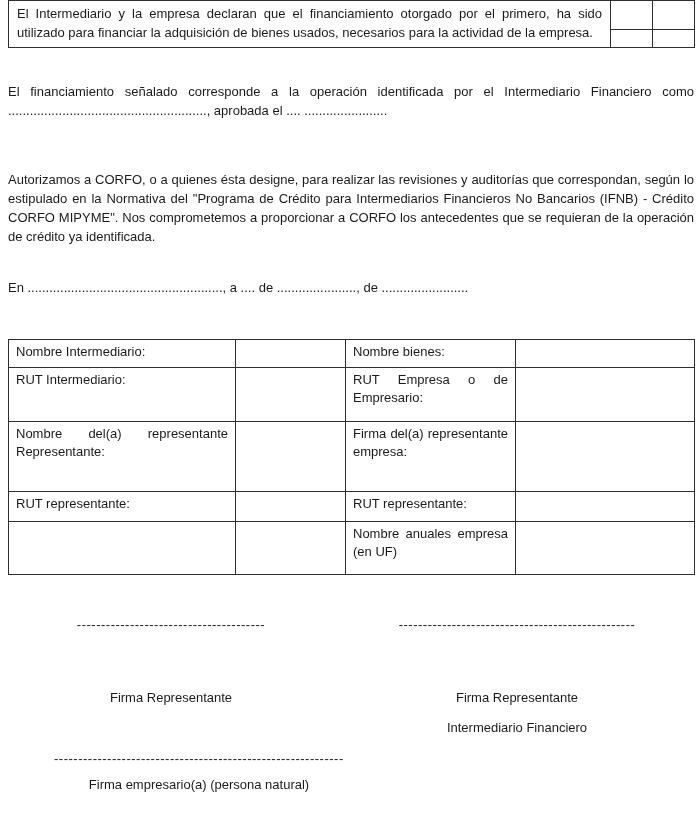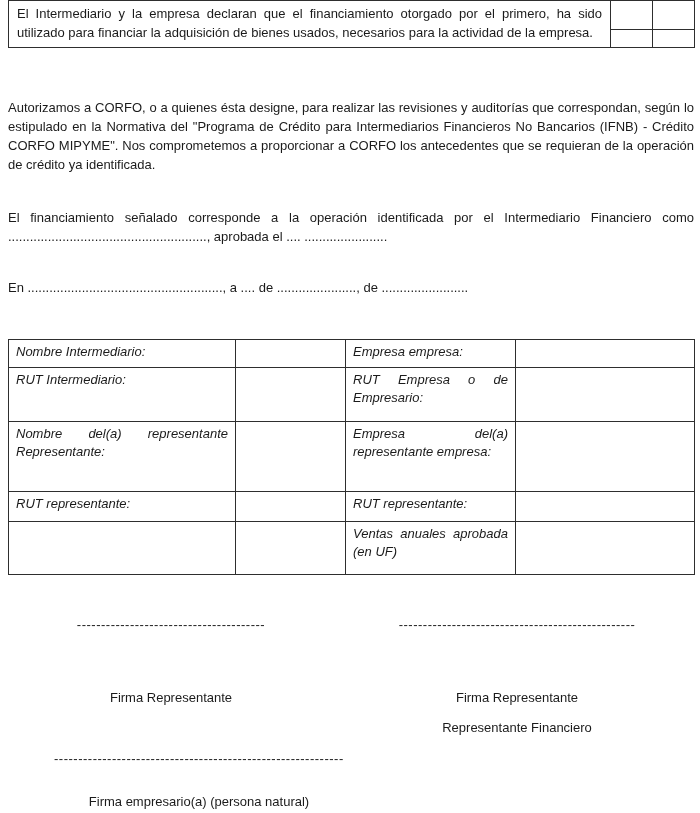--- a/index.html
+++ b/index.html
@@ -22,42 +22,42 @@
   .check-inner { height: 29px; border-bottom: 1px solid #2e2e2e; }
 
   
   .para { line-height: 19px; }
   .p1 { margin-top: 34px; text-align: justify; }
   .p2 { margin-top: 50px; text-align: justify; }
   .p3 { margin-top: 32px; }
 
   
   .form-table { margin-top: 42px; }
-  .form-table td { padding: 3px 7px; line-height: 18px; font-style: italic; }
+  .form-table td { padding: 3px 7px; line-height: 18px; }
   .lbl { text-align: justify; }
   col.c1 { width: 227px; }
   col.c2 { width: 110px; }
   col.c3 { width: 170px; }
   col.c4 { width: 179px; }
   tr.r1 td { height: 28px; }
   tr.r2 td { height: 54px; }
   tr.r3 td { height: 70px; }
   tr.r4 td { height: 30px; }
   tr.r5 td { height: 53px; }
 
   
   .sig-row { margin-top: 42px; display: flex; justify-content: space-between; }
   .sig-block { text-align: center; }
   .sig-left  { width: 250px; margin-left: 38px; }
   .sig-right { width: 250px; margin-right: 52px; }
   .sig-line { white-space: nowrap; letter-spacing: 0.5px; line-height: 16px; overflow: hidden; }
   .sig-label { margin-top: 56px; line-height: 18px; }
   .sig-label + .sig-label { margin-top: 12px; }
   .sig-bottom { width: 290px; margin: 14px 0 0 46px; }
-  .sig-bottom .sig-label { margin-top: 26px; }
+  .sig-bottom .sig-label { margin-top: 9px; }
 </style>
 </head>
 <body>
 
 <div class="page">
 
   <table class="top-table">
     <colgroup>
         <col style="width:602px">
         <col style="width:42px">
@@ -71,76 +71,76 @@
         <td class="check-cell">
             <div class="check-inner"></div>
           </td>
         <td class="check-cell">
             <div class="check-inner"></div>
           </td>
       </tr>
     </tbody>
   </table>
 
+  <p class="para p1">El financiamiento señalado corresponde a la operación identificada por el Intermediario Financiero como ......................................................., aprobada el  .... .......................</p>
+
   <p class="para p2">Autorizamos a CORFO, o a quienes ésta designe, para realizar las revisiones y auditorías que correspondan, según lo estipulado en la Normativa del "Programa de Crédito para Intermediarios Financieros No Bancarios (IFNB) - Crédito CORFO MIPYME". Nos comprometemos a proporcionar a CORFO los antecedentes que se requieran de la operación de crédito ya identificada.</p>
-
-  <p class="para p1">El financiamiento señalado corresponde a la operación identificada por el Intermediario Financiero como ......................................................., aprobada el  .... .......................</p>
 
   <p class="para p3">En ......................................................, a .... de ......................, de ........................</p>
 
   <table class="form-table">
     <colgroup>
         <col class="c1">
         <col class="c2">
         <col class="c3">
         <col class="c4">
       </colgroup>
     <tbody>
       <tr class="r1">
         <td class="lbl">Nombre Intermediario:</td>
         <td></td>
-        <td class="lbl">Empresa empresa:</td>
+        <td class="lbl">Nombre bienes:</td>
         <td></td>
       </tr>
       <tr class="r2">
         <td class="lbl">RUT Intermediario:</td>
         <td></td>
         <td class="lbl">RUT Empresa o de Empresario:</td>
         <td></td>
       </tr>
       <tr class="r3">
         <td class="lbl">Nombre del(a) representante Representante:</td>
         <td></td>
-        <td class="lbl">Empresa del(a) representante empresa:</td>
+        <td class="lbl">Firma del(a) representante empresa:</td>
         <td></td>
       </tr>
       <tr class="r4">
         <td class="lbl">RUT representante:</td>
         <td></td>
         <td class="lbl">RUT representante:</td>
         <td></td>
       </tr>
       <tr class="r5">
         <td></td>
         <td></td>
-        <td class="lbl">Ventas anuales aprobada (en UF)</td>
+        <td class="lbl">Nombre anuales empresa (en UF)</td>
         <td></td>
       </tr>
     </tbody>
   </table>
 
   <div class="sig-row">
     <div class="sig-block sig-left">
       <div class="sig-line">---------------------------------------</div>
       <div class="sig-label">Firma Representante</div>
     </div>
     <div class="sig-block sig-right">
       <div class="sig-line">-------------------------------------------------</div>
       <div class="sig-label">Firma Representante</div>
-      <div class="sig-label">Representante Financiero</div>
+      <div class="sig-label">Intermediario Financiero</div>
     </div>
   </div>
 
   <div class="sig-block sig-bottom">
     <div class="sig-line">---------------------------------------------------------------</div>
     <div class="sig-label">Firma empresario(a) (persona natural)</div>
   </div>
 
 </div>
 

